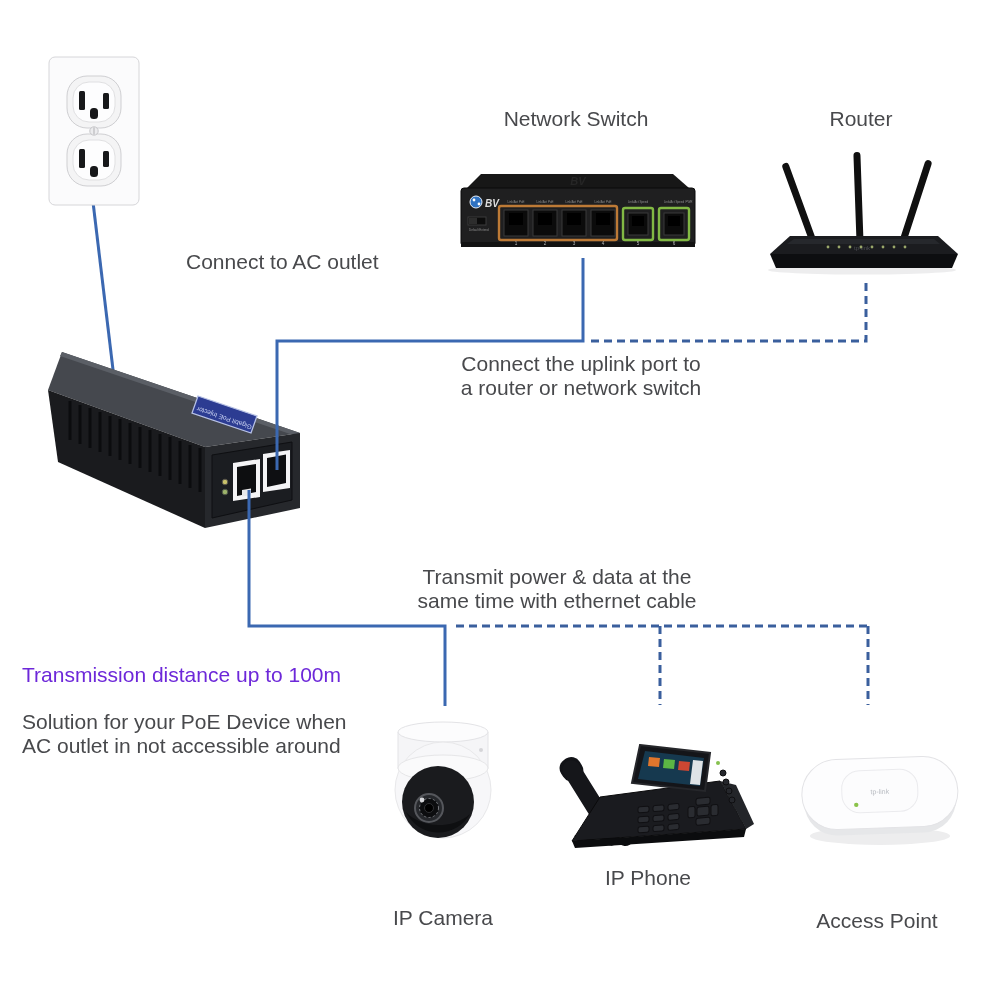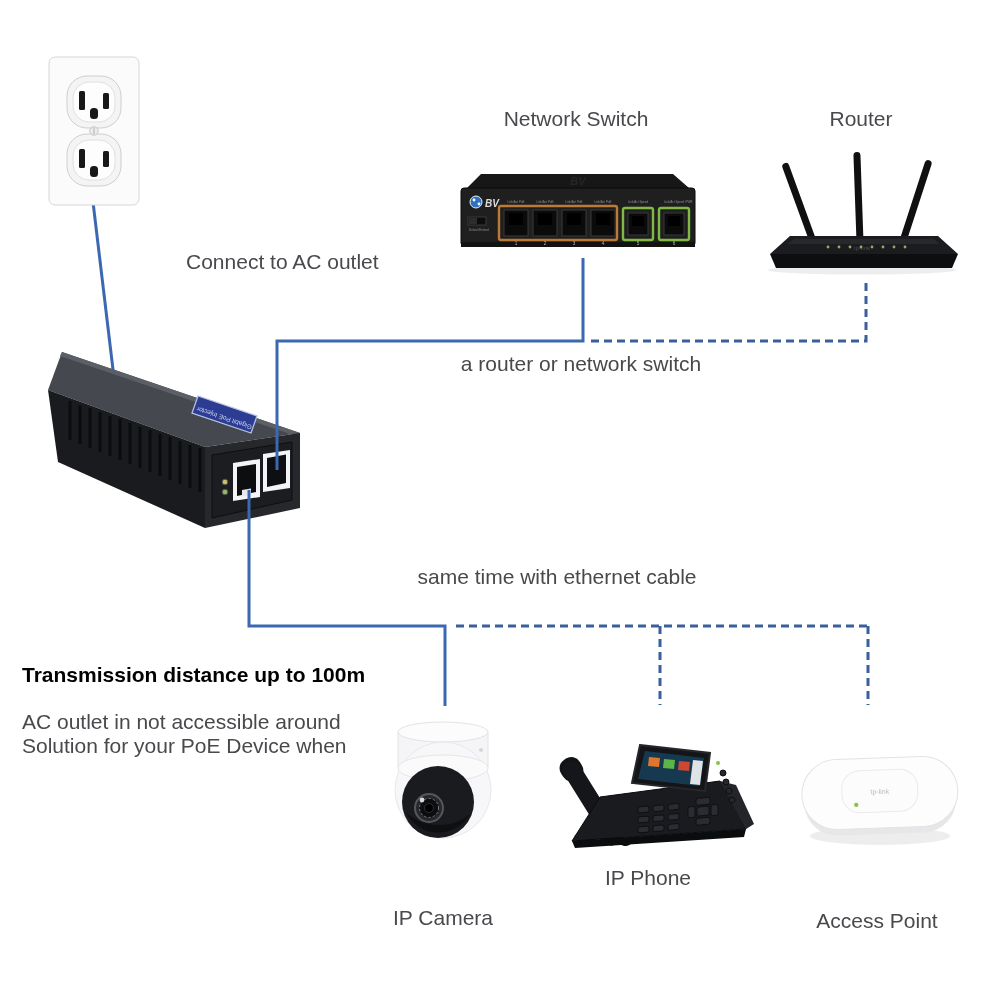--- a/index.html
+++ b/index.html
@@ -2,21 +2,21 @@
 <html style="--line-solid: #3b68b1; --line-dashed: #3a5f9d; --poe-group-outline: #bd7a36; --uplink-group-outline: #82b944; --injector-label-bg: #2c3c92;"><head>
 <meta charset="utf-8">
 <style>
   html,body{margin:0;padding:0;background:#fff;}
   .canvas{position:relative;width:1000px;height:1000px;background:#ffffff;overflow:hidden;
           font-family:"Liberation Sans", sans-serif;}
   .layer{position:absolute;left:0;top:0;pointer-events:none;}
   .dev{position:absolute;}
   .lbl{position:absolute;font-size:21px;line-height:24px;color:#48494c;white-space:nowrap;}
   .lbl.center{transform:translateX(-50%);text-align:center;}
-  .lbl.bold{font-weight:700;color:#000000;}
+  .lbl.bold{font-weight:400;color:#6d28d9;}
   .line-solid{stroke:var(--line-solid,#3b68b1);stroke-width:3;fill:none;}
   .line-dashed{stroke:var(--line-dashed,#3a5f9d);stroke-width:3;fill:none;stroke-dasharray:8 5;}
   .poe-outline{stroke:var(--poe-group-outline,#bd7a36);}
   .uplink-outline{stroke:var(--uplink-group-outline,#82b944);}
   .inj-label-bg{fill:var(--injector-label-bg,#2c3c92);}
   svg{display:block;}
   .micro{font-size:3px;fill:#8f8f8f;}
   .portnum{font-size:4.6px;fill:#b7b7b7;}
 </style>
 </head>
@@ -243,31 +243,33 @@
     <path class="line-dashed" d="M591,341 L866,341 L866,283"></path>
     <path class="line-solid" d="M249,490 L249,626 L445,626 L445,706"></path>
     <path class="line-dashed" d="M456,626 L868,626 M660,626 L660,705 M868,626 L868,705"></path>
   </svg>
 
   <div class="lbl center" style="left:576px;top:107px;">Network Switch</div>
   <div class="lbl center" style="left:861px;top:107px;">Router</div>
   <div class="lbl" style="left:142px;top:250px;margin-left:44px;">Connect to AC outlet</div>
 
   <div class="lbl center" style="left:581px;top:352px;">
+    <div>Connect the uplink port to</div>
     <div>a router or network switch</div>
   </div>
 
   <div class="lbl center" style="left:557px;top:565px;">
+    <div>Transmit power &amp; data at the</div>
     <div>same time with ethernet cable</div>
   </div>
 
   <div class="lbl bold" style="left:22px;top:663px;">Transmission distance up to 100m</div>
 
   <div class="lbl" style="left:22px;top:710px;">
+    <div>Solution for your PoE Device when</div>
     <div>AC outlet in not accessible around</div>
-    <div>Solution for your PoE Device when</div>
   </div>
 
   <div class="lbl center" style="left:443px;top:868px;margin-top:38px;">IP Camera</div>
   <div class="lbl center" style="left:648px;top:866px;">IP Phone</div>
   <div class="lbl center" style="left:877px;top:868px;margin-top:41px;">Access Point</div>
 
 </div>
 
 </body></html>

